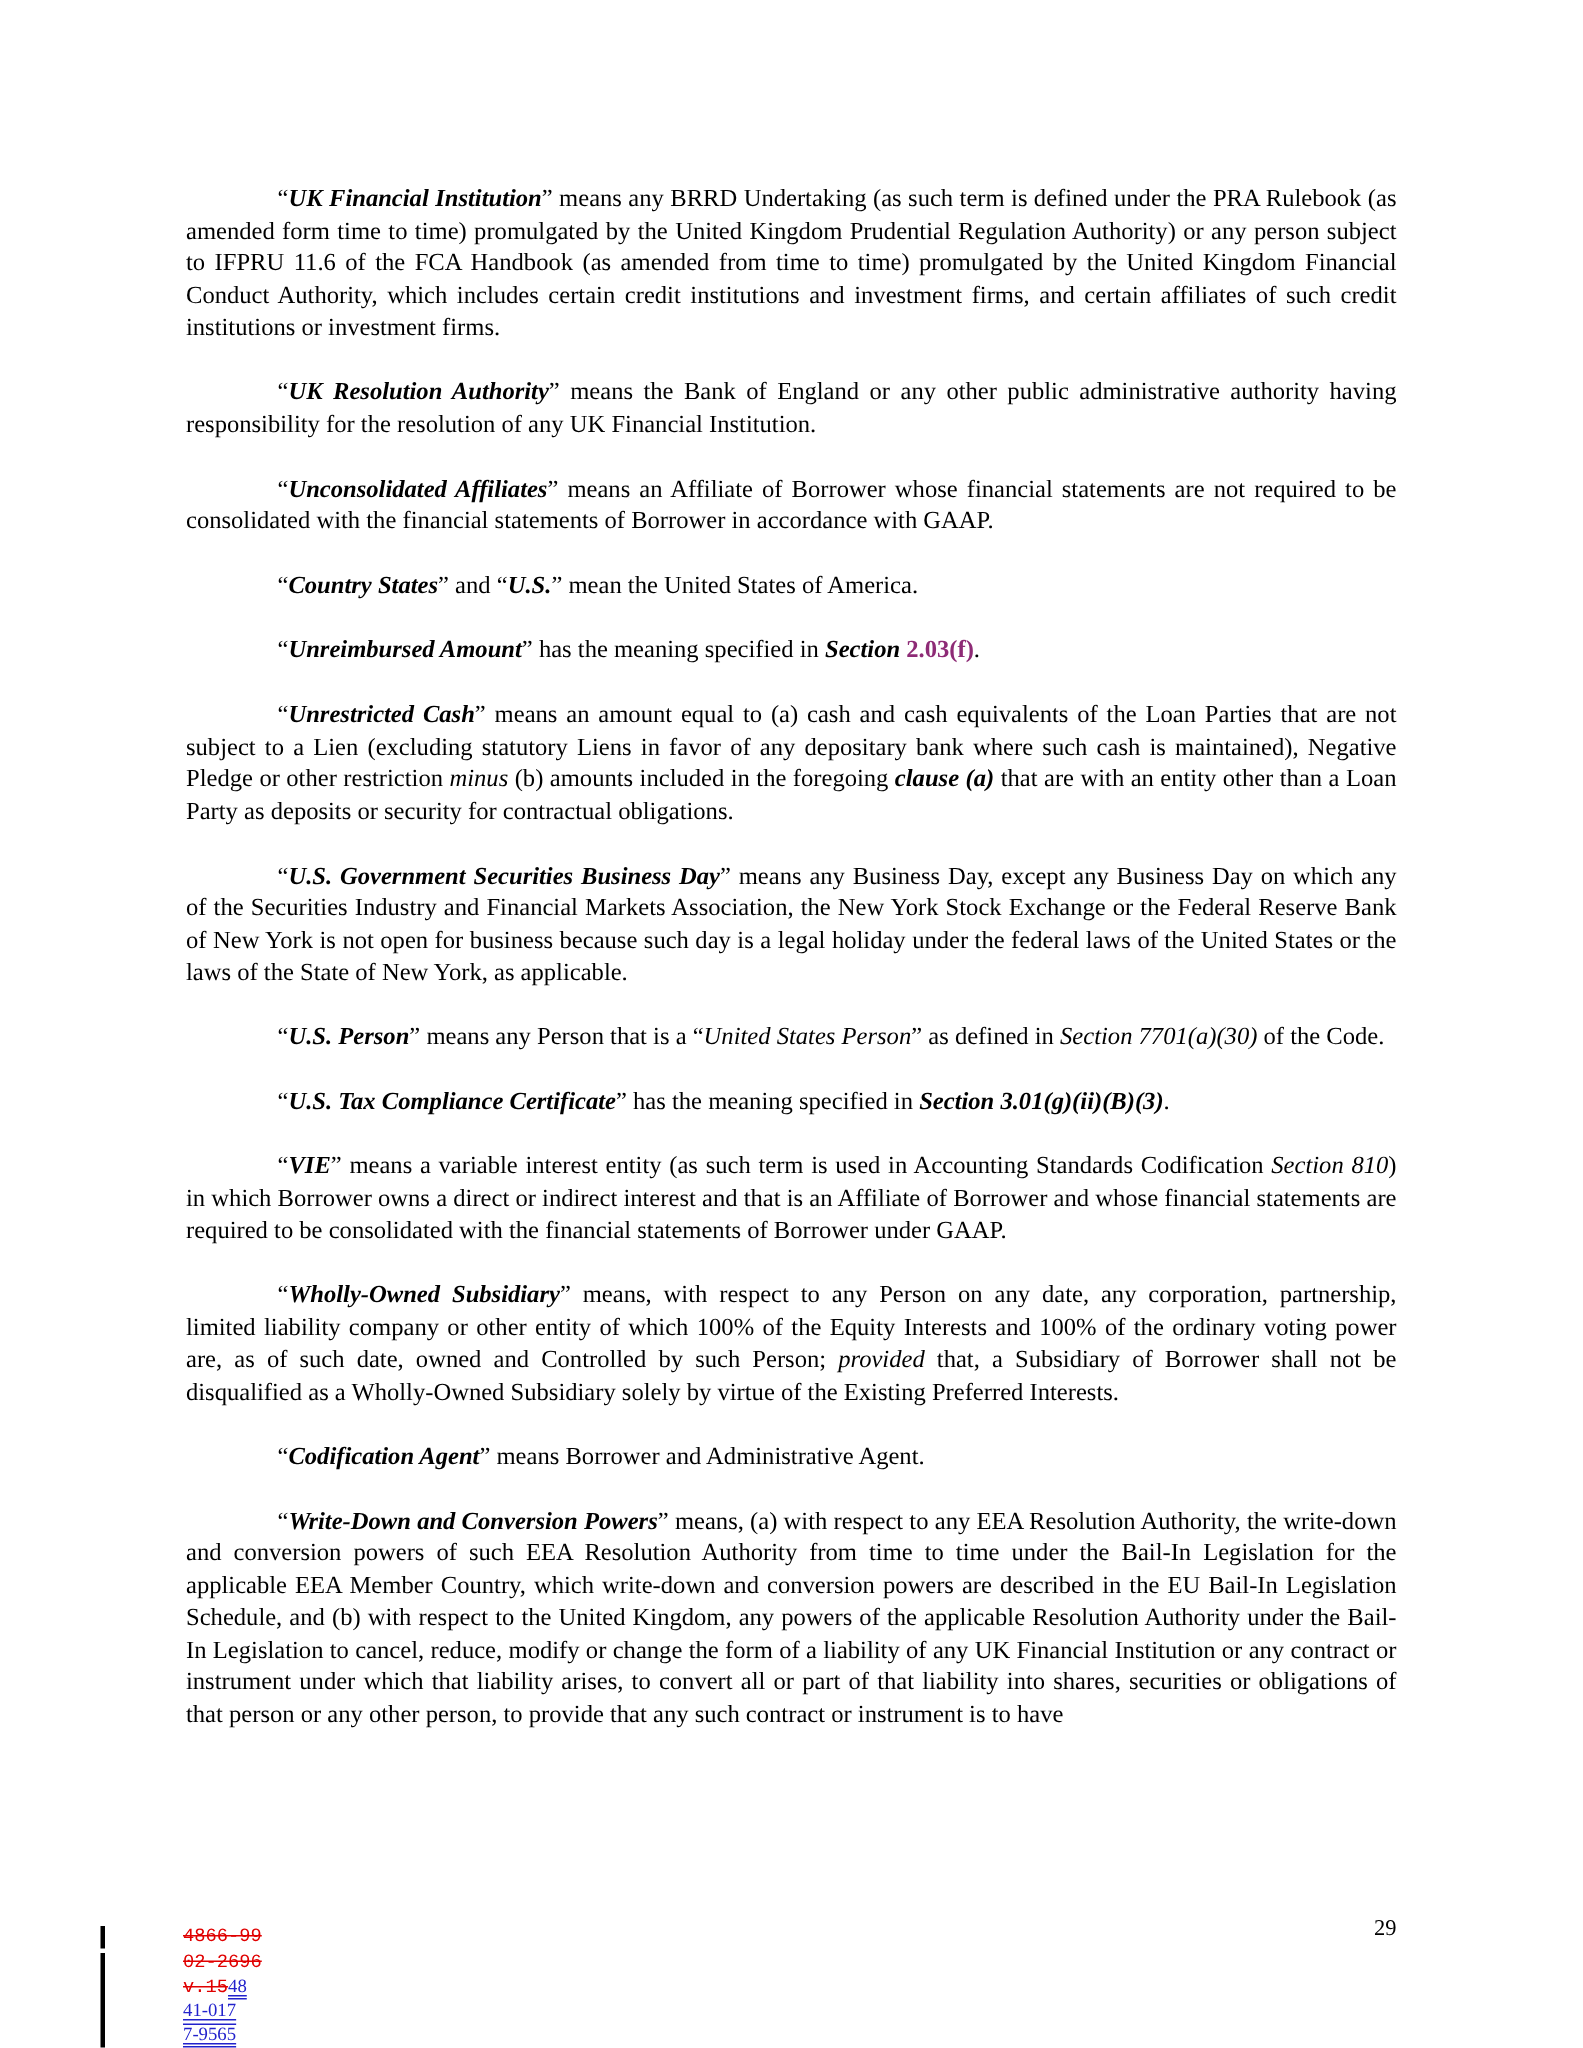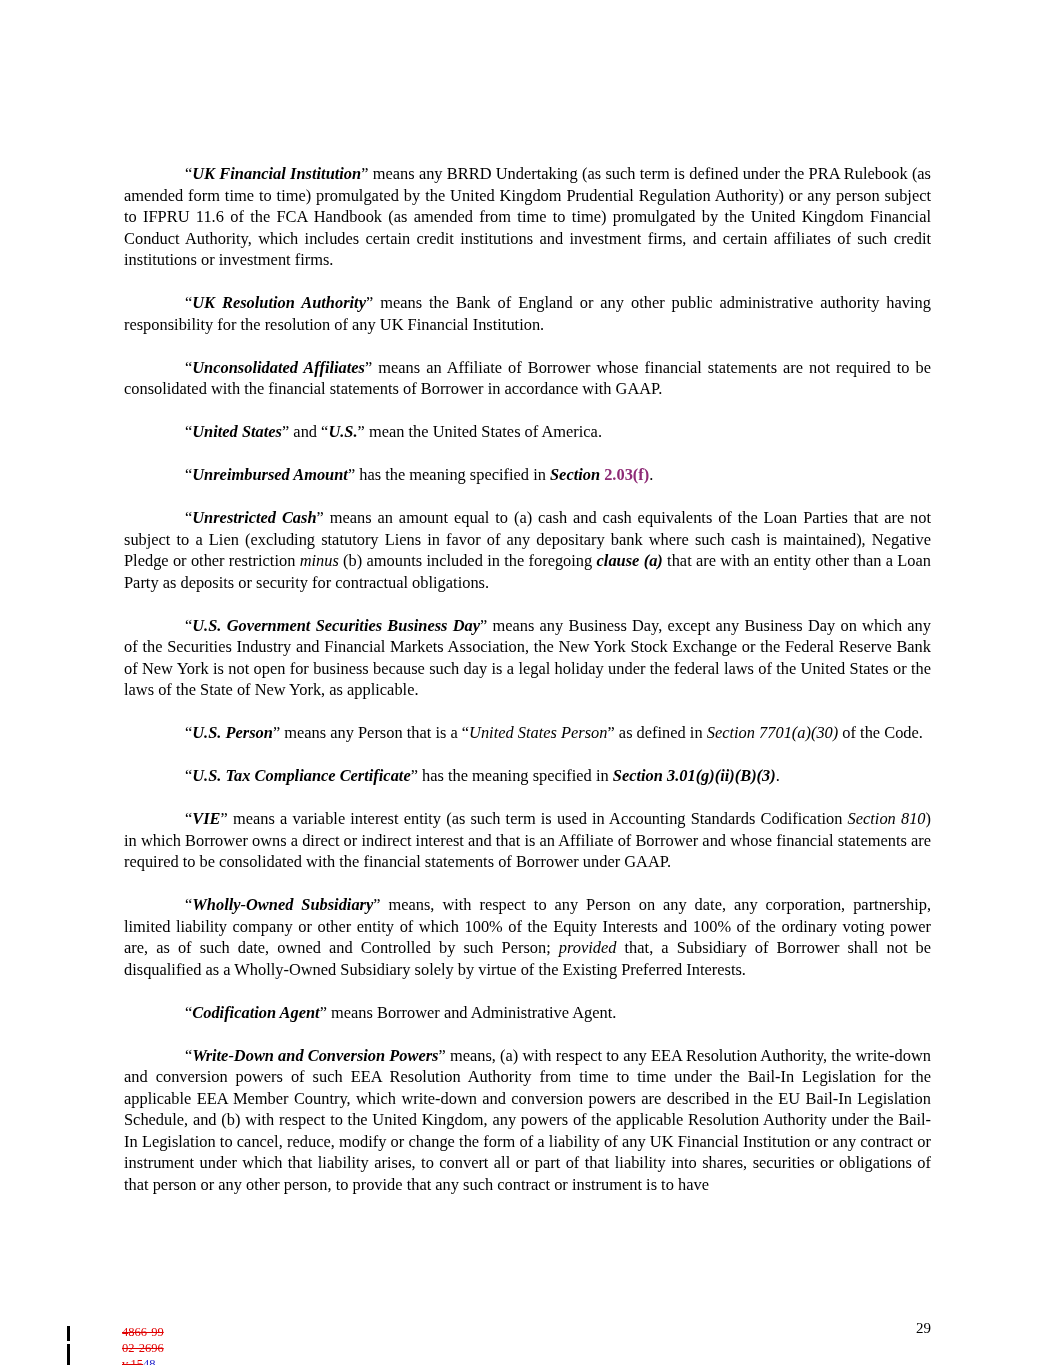--- a/index.html
+++ b/index.html
@@ -9,35 +9,35 @@
   }
   html,body{margin:0;padding:0;}
   body{
     width:1055px;height:1365px;
     background:#ffffff;
     font-family:"Liberation Serif", serif;
     color:#000;
     position:relative;
     overflow:hidden;
   }
-  .page{position:absolute;inset:0;background:#fff;margin-top:42px;}
+  .page{position:absolute;inset:0;background:#fff;}
   .content{
     position:absolute;
     left:124px;top:121px;width:807px;
     font-size:16.4px;line-height:21.5px;
     text-align:justify;
   }
   .content p{
     margin:0 0 21.5px 0;
     text-indent:61px;
   }
   .r-bi{font-weight:700;font-style:italic;}
   .r-i{font-style:italic;}
   .r-link{font-weight:700;color:var(--c-link);}
-  .r-del{color:var(--c-del);text-decoration:line-through;}
+  .r-del{color:var(--c-del);text-decoration:line-through;font-family:Liberation Mono, monospace;}
   .r-ins{color:var(--c-ins);text-decoration-line:underline;text-decoration-style:double;text-underline-offset:2px;}
   .change-bar-seg{
     position:absolute;left:67px;width:2.5px;background:#000;
   }
   .seg1{top:1284px;height:15px;}
   .seg2{top:1302px;height:63px;}
   .footer-ids{
     position:absolute;left:122px;top:1283px;
     font-size:12.5px;line-height:15.8px;
     text-align:left;
@@ -49,21 +49,21 @@
 </style>
 </head>
 <body>
 
 <div class="page">
 
   <div class="content" id="paragraphs">
       <p><span>“</span><span class="r-bi">UK Financial Institution</span><span>” means any BRRD Undertaking (as such term is defined under the PRA Rulebook (as amended form time to time) promulgated by the United Kingdom Prudential Regulation Authority) or any person subject to IFPRU 11.6 of the FCA Handbook (as amended from time to time) promulgated by the United Kingdom Financial Conduct Authority, which includes certain credit institutions and investment firms, and certain affiliates of such credit institutions or investment firms.</span></p>
       <p><span>“</span><span class="r-bi">UK Resolution Authority</span><span>” means the Bank of England or any other public administrative authority having responsibility for the resolution of any UK Financial Institution.</span></p>
       <p><span>“</span><span class="r-bi">Unconsolidated Affiliates</span><span>” means an Affiliate of Borrower whose financial statements are not required to be consolidated with the financial statements of Borrower in accordance with GAAP.</span></p>
-      <p><span>“</span><span class="r-bi">United States</span><span>” and “</span><span class="r-bi">U.S.</span><span>” mean the United States of America.</span></p>
+      <p><span>“</span><span class="r-bi">Country States</span><span>” and “</span><span class="r-bi">U.S.</span><span>” mean the United States of America.</span></p>
       <p><span>“</span><span class="r-bi">Unreimbursed Amount</span><span>” has the meaning specified in </span><span class="r-bi">Section </span><span class="r-link">2.03(f)</span><span>.</span></p>
       <p><span>“</span><span class="r-bi">Unrestricted Cash</span><span>” means an amount equal to (a) cash and cash equivalents of the Loan Parties that are not subject to a Lien (excluding statutory Liens in favor of any depositary bank where such cash is maintained), Negative Pledge or other restriction </span><span class="r-i">minus</span><span> (b) amounts included in the foregoing </span><span class="r-bi">clause (a)</span><span> that are with an entity other than a Loan Party as deposits or security for contractual obligations.</span></p>
       <p><span>“</span><span class="r-bi">U.S. Government Securities Business Day</span><span>” means any Business Day, except any Business Day on which any of the Securities Industry and Financial Markets Association, the New York Stock Exchange or the Federal Reserve Bank of New York is not open for business because such day is a legal holiday under the federal laws of the United States or the laws of the State of New York, as applicable.</span></p>
       <p><span>“</span><span class="r-bi">U.S. Person</span><span>” means any Person that is a “</span><span class="r-i">United States Person</span><span>” as defined in </span><span class="r-i">Section 7701(a)(30)</span><span> of the Code.</span></p>
       <p><span>“</span><span class="r-bi">U.S. Tax Compliance Certificate</span><span>” has the meaning specified in </span><span class="r-bi">Section 3.01(g)(ii)(B)(3)</span><span>.</span></p>
       <p><span>“</span><span class="r-bi">VIE</span><span>” means a variable interest entity (as such term is used in Accounting Standards Codification </span><span class="r-i">Section 810</span><span>) in which Borrower owns a direct or indirect interest and that is an Affiliate of Borrower and whose financial statements are required to be consolidated with the financial statements of Borrower under GAAP.</span></p>
       <p><span>“</span><span class="r-bi">Wholly-Owned Subsidiary</span><span>” means, with respect to any Person on any date, any corporation, partnership, limited liability company or other entity of which 100% of the Equity Interests and 100% of the ordinary voting power are, as of such date, owned and Controlled by such Person; </span><span class="r-i">provided</span><span> that, a Subsidiary of Borrower shall not be disqualified as a Wholly-Owned Subsidiary solely by virtue of the Existing Preferred Interests.</span></p>
       <p><span>“</span><span class="r-bi">Codification Agent</span><span>” means Borrower and Administrative Agent.</span></p>
       <p><span>“</span><span class="r-bi">Write-Down and Conversion Powers</span><span>” means, (a) with respect to any EEA Resolution Authority, the write-down and conversion powers of such EEA Resolution Authority from time to time under the Bail-In Legislation for the applicable EEA Member Country, which write-down and conversion powers are described in the EU Bail-In Legislation Schedule, and (b) with respect to the United Kingdom, any powers of the applicable Resolution Authority under the Bail-In Legislation to cancel, reduce, modify or change the form of a liability of any UK Financial Institution or any contract or instrument under which that liability arises, to convert all or part of that liability into shares, securities or obligations of that person or any other person, to provide that any such contract or instrument is to have</span></p>
     </div>

